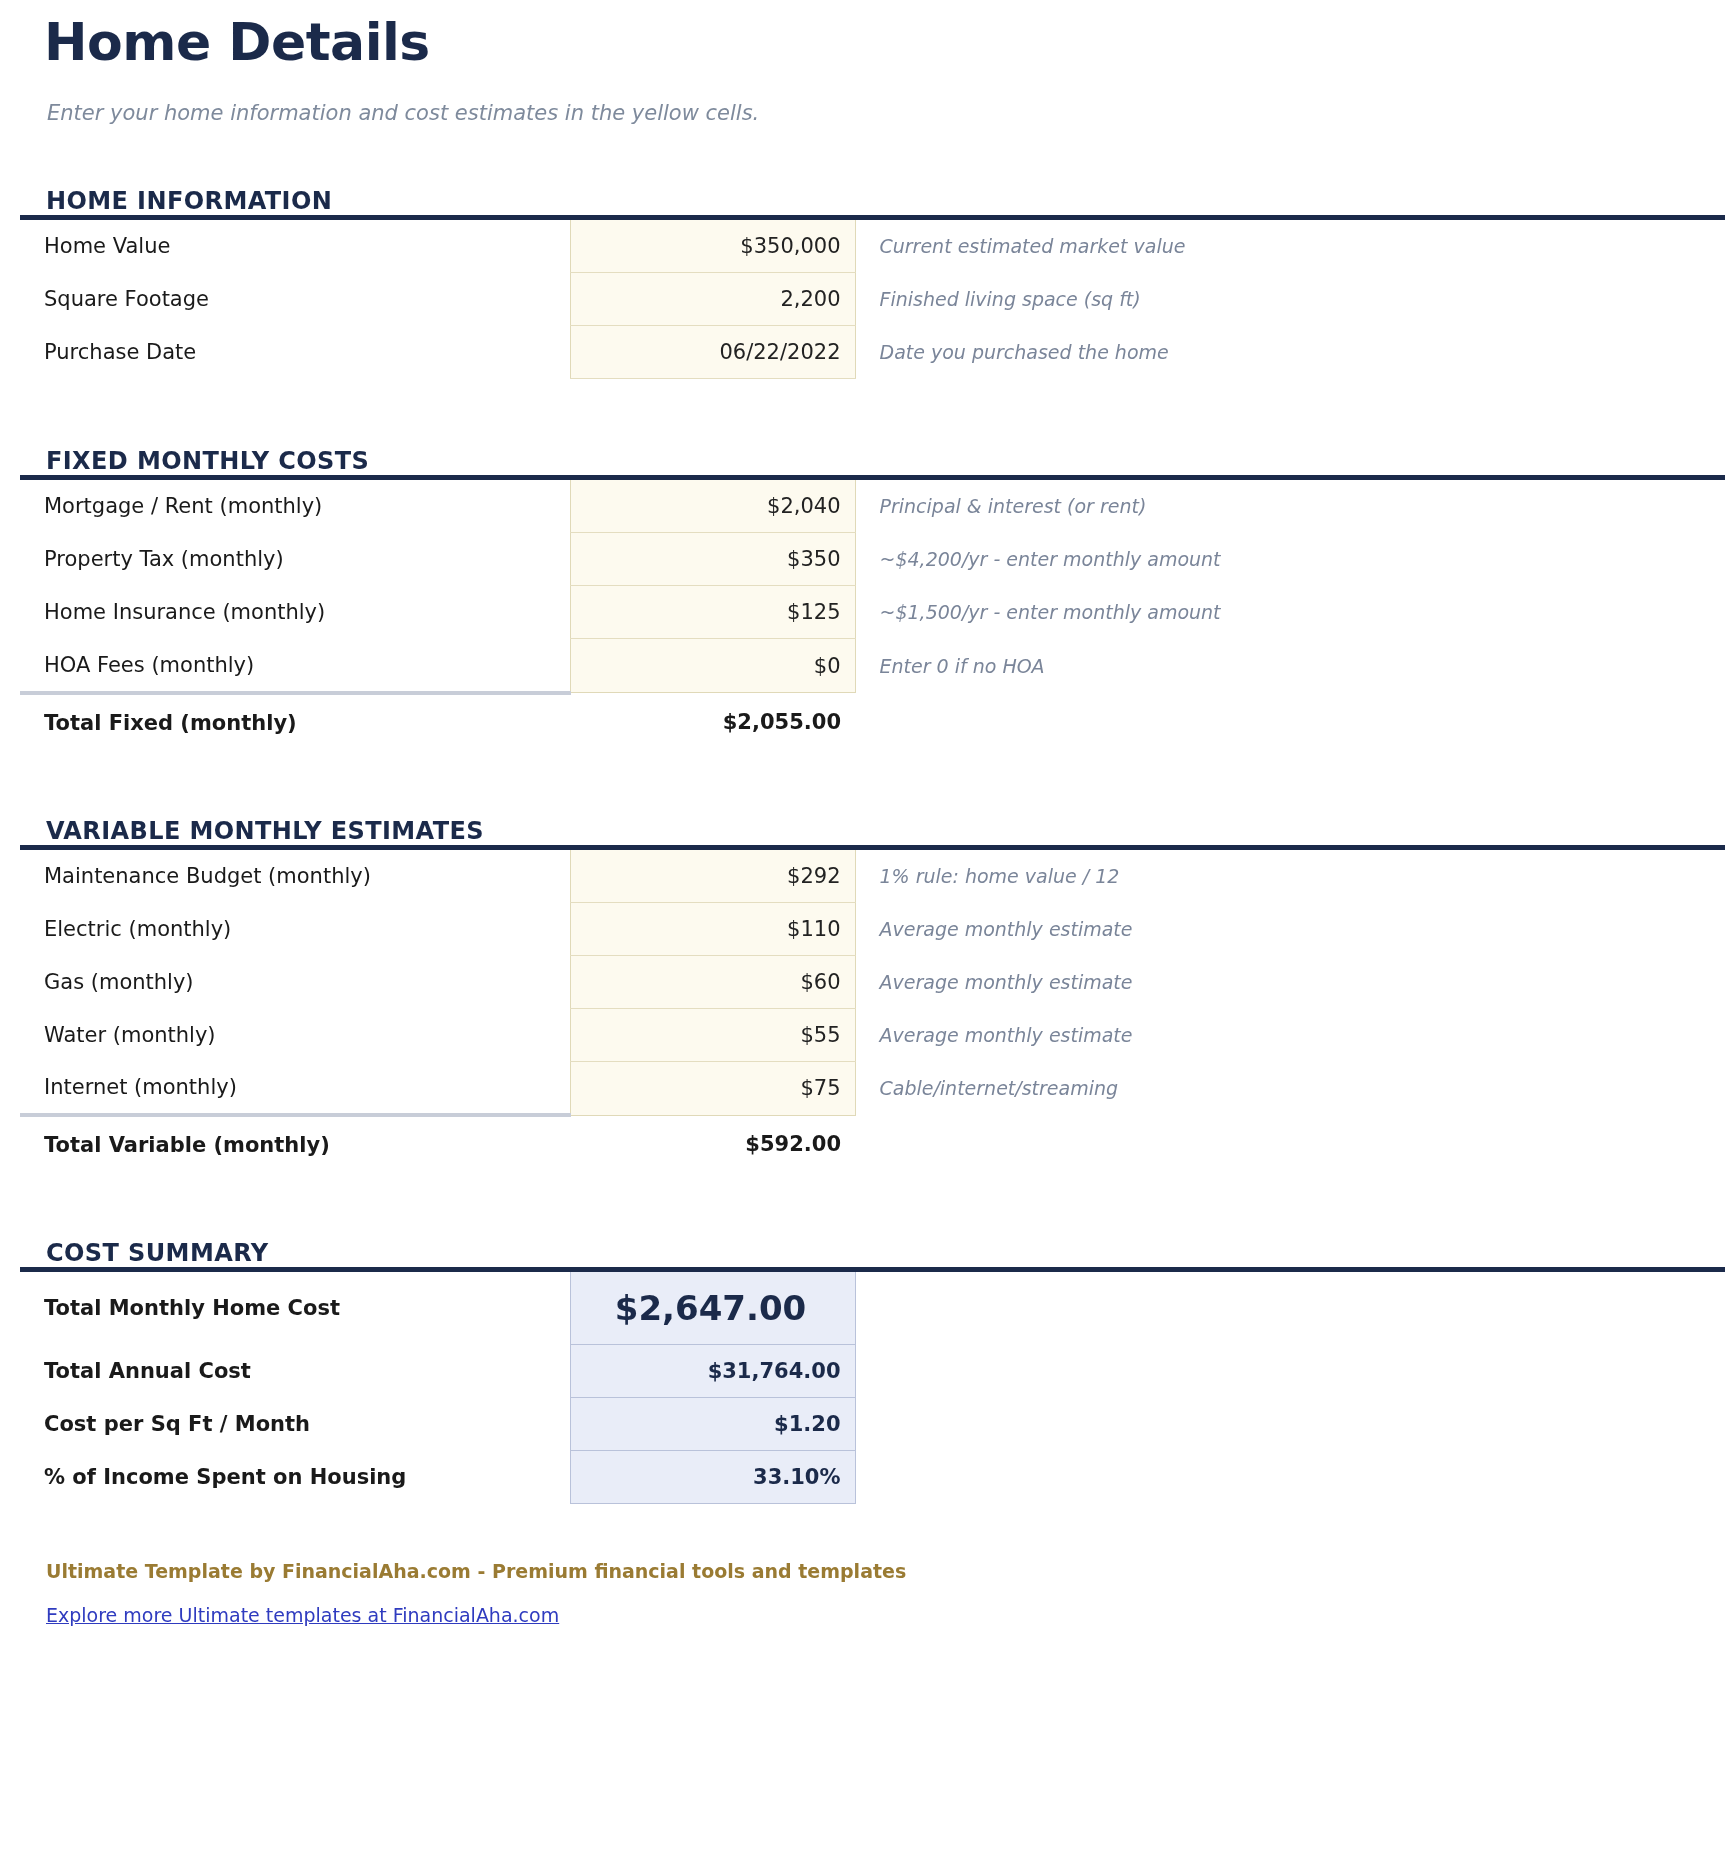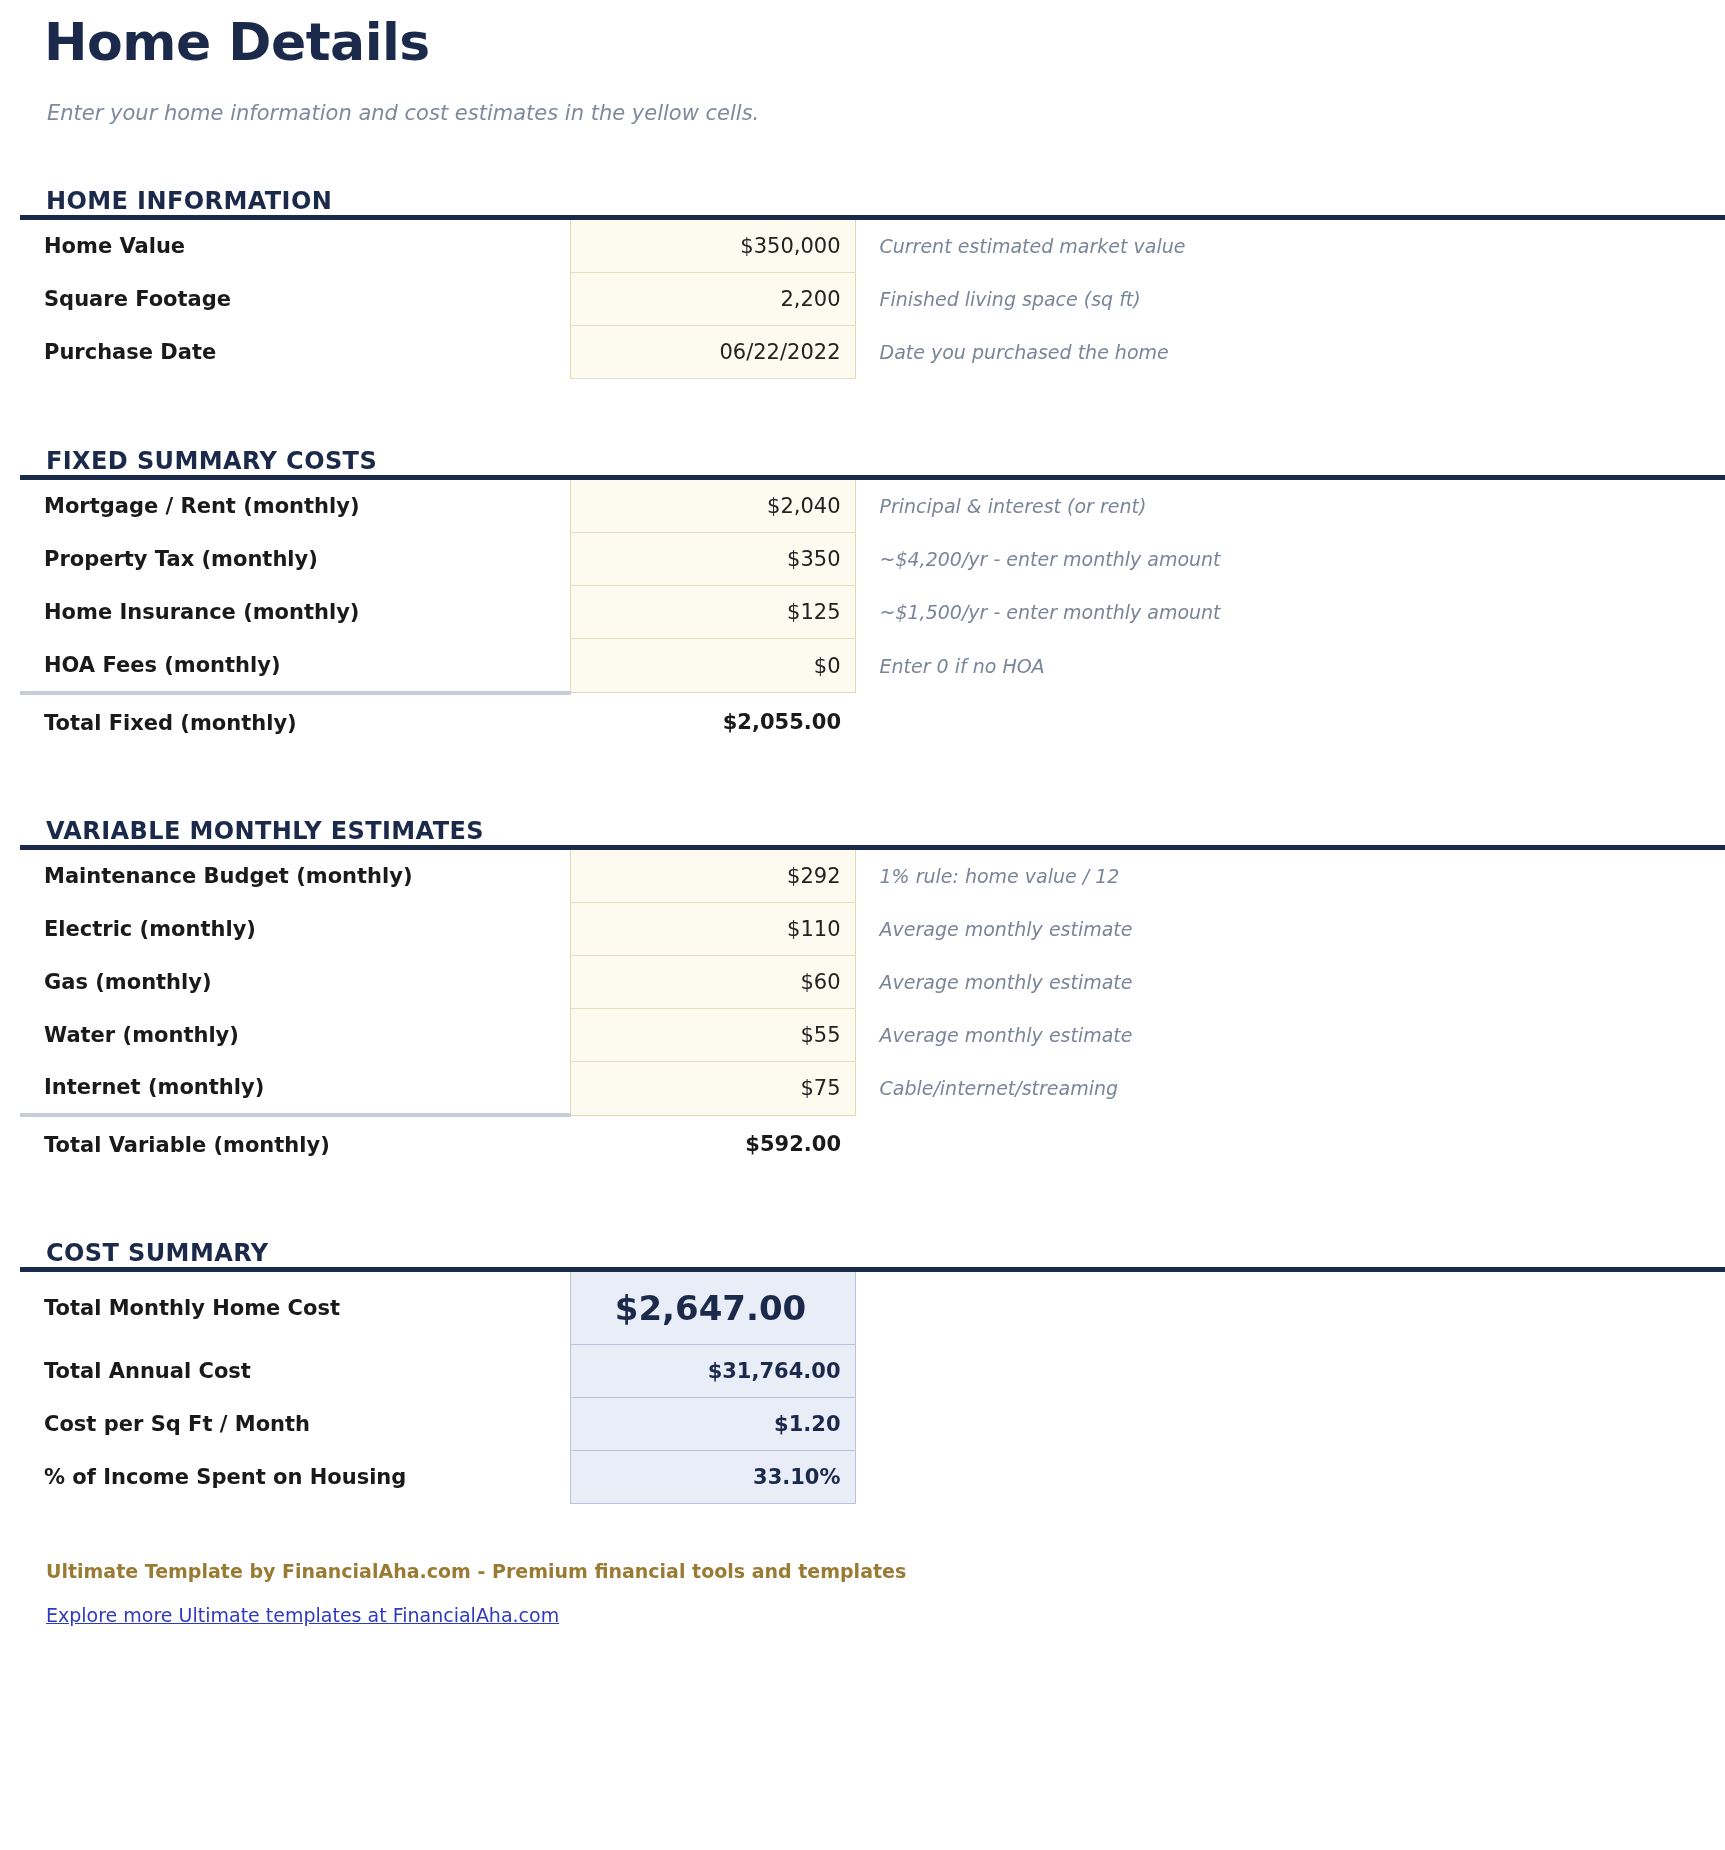--- a/index.html
+++ b/index.html
@@ -73,21 +73,21 @@
   tr.rule-row td {
     height: 5px;
     padding: 0;
     background: #1b2a4a;
     border: 0;
   }
 
   
   tr.data-row td.label {
     font-size: 21px;
-    font-weight: bold;
+    font-weight: normal;
     color: #1a1a1a;
     padding: 14px 0 14px 24px;
     height: 23px;
   }
   tr.data-row td.value {
     font-size: 21px;
     color: #222222;
     text-align: right;
     padding: 14px 14px 14px 10px;
     background: #fdfaef;
@@ -200,21 +200,21 @@
         <td class="hint">Finished living space (sq ft)</td>
       </tr>
       <tr class="data-row">
         <td class="label">Purchase Date</td>
         <td class="value">06/22/2022</td>
         <td class="hint">Date you purchased the home</td>
       </tr>
     </tbody>
   </table>
 
-  <h2 class="section-heading sec-fixed">FIXED SUMMARY COSTS</h2>
+  <h2 class="section-heading sec-fixed">FIXED MONTHLY COSTS</h2>
   <table class="grid">
     <colgroup>
         <col class="c-label">
         <col class="c-value">
         <col class="c-hint">
       </colgroup>
     <tbody>
       <tr class="rule-row">
         <td></td>
         <td></td>

